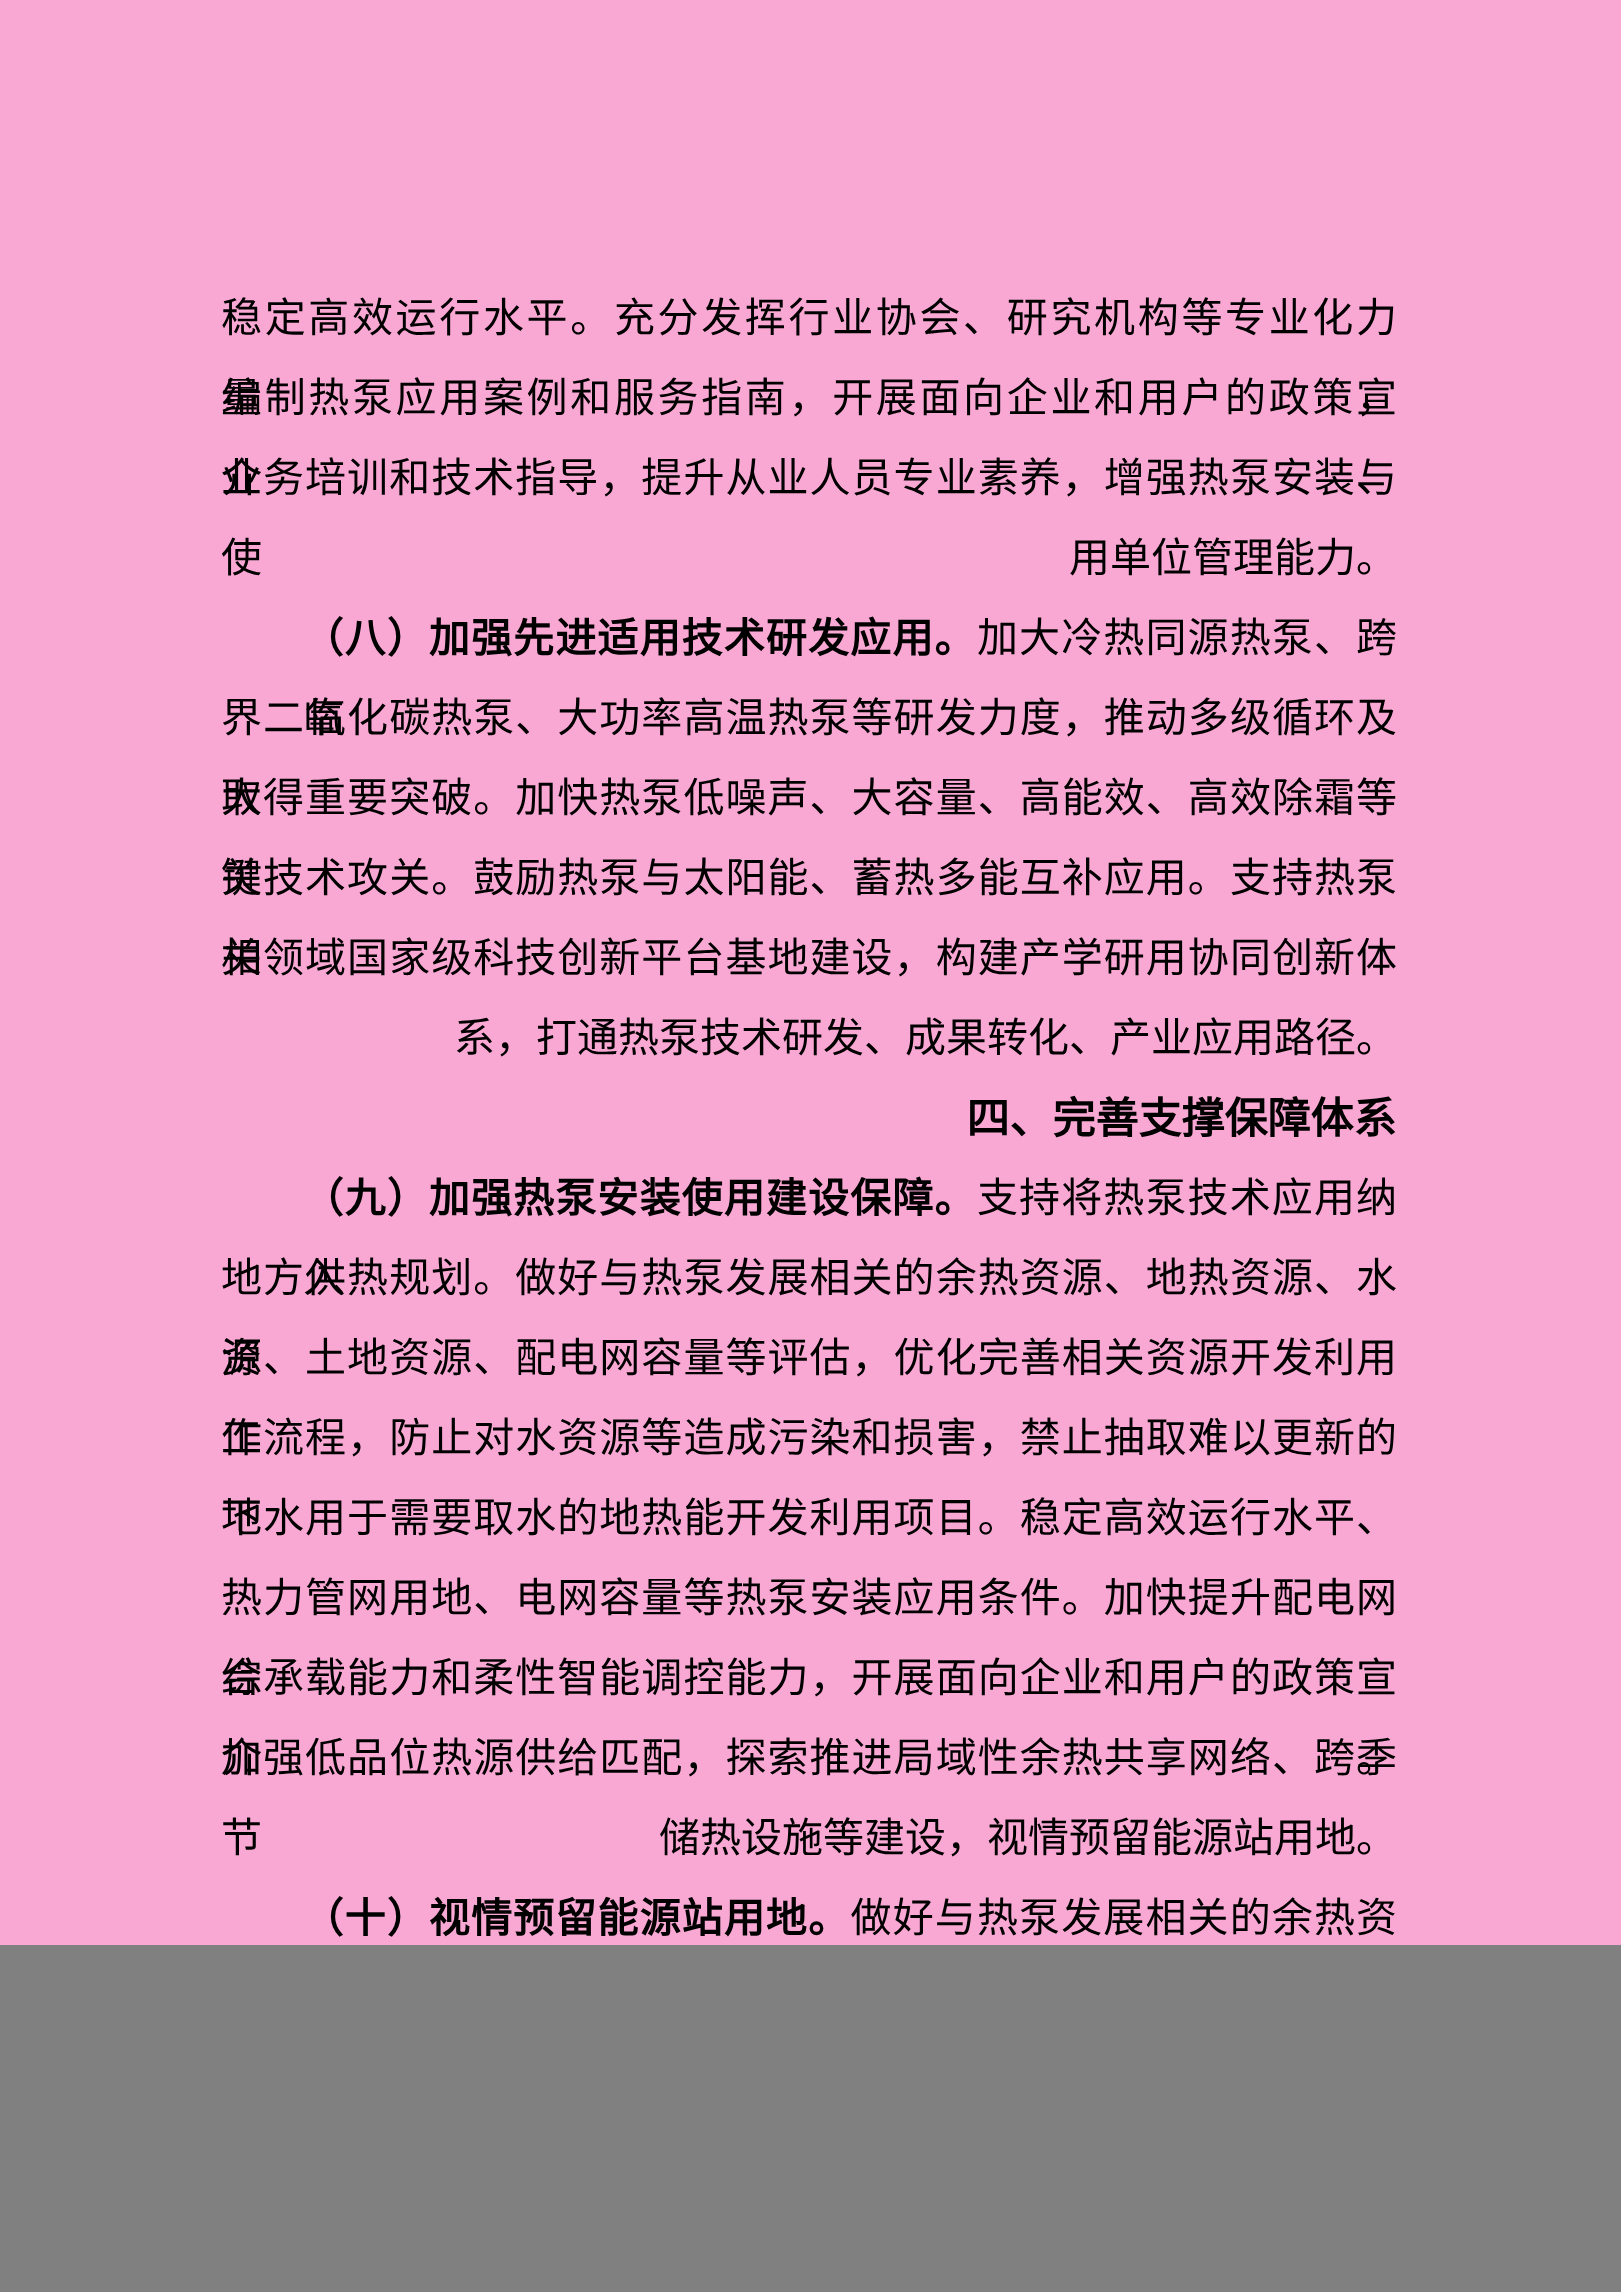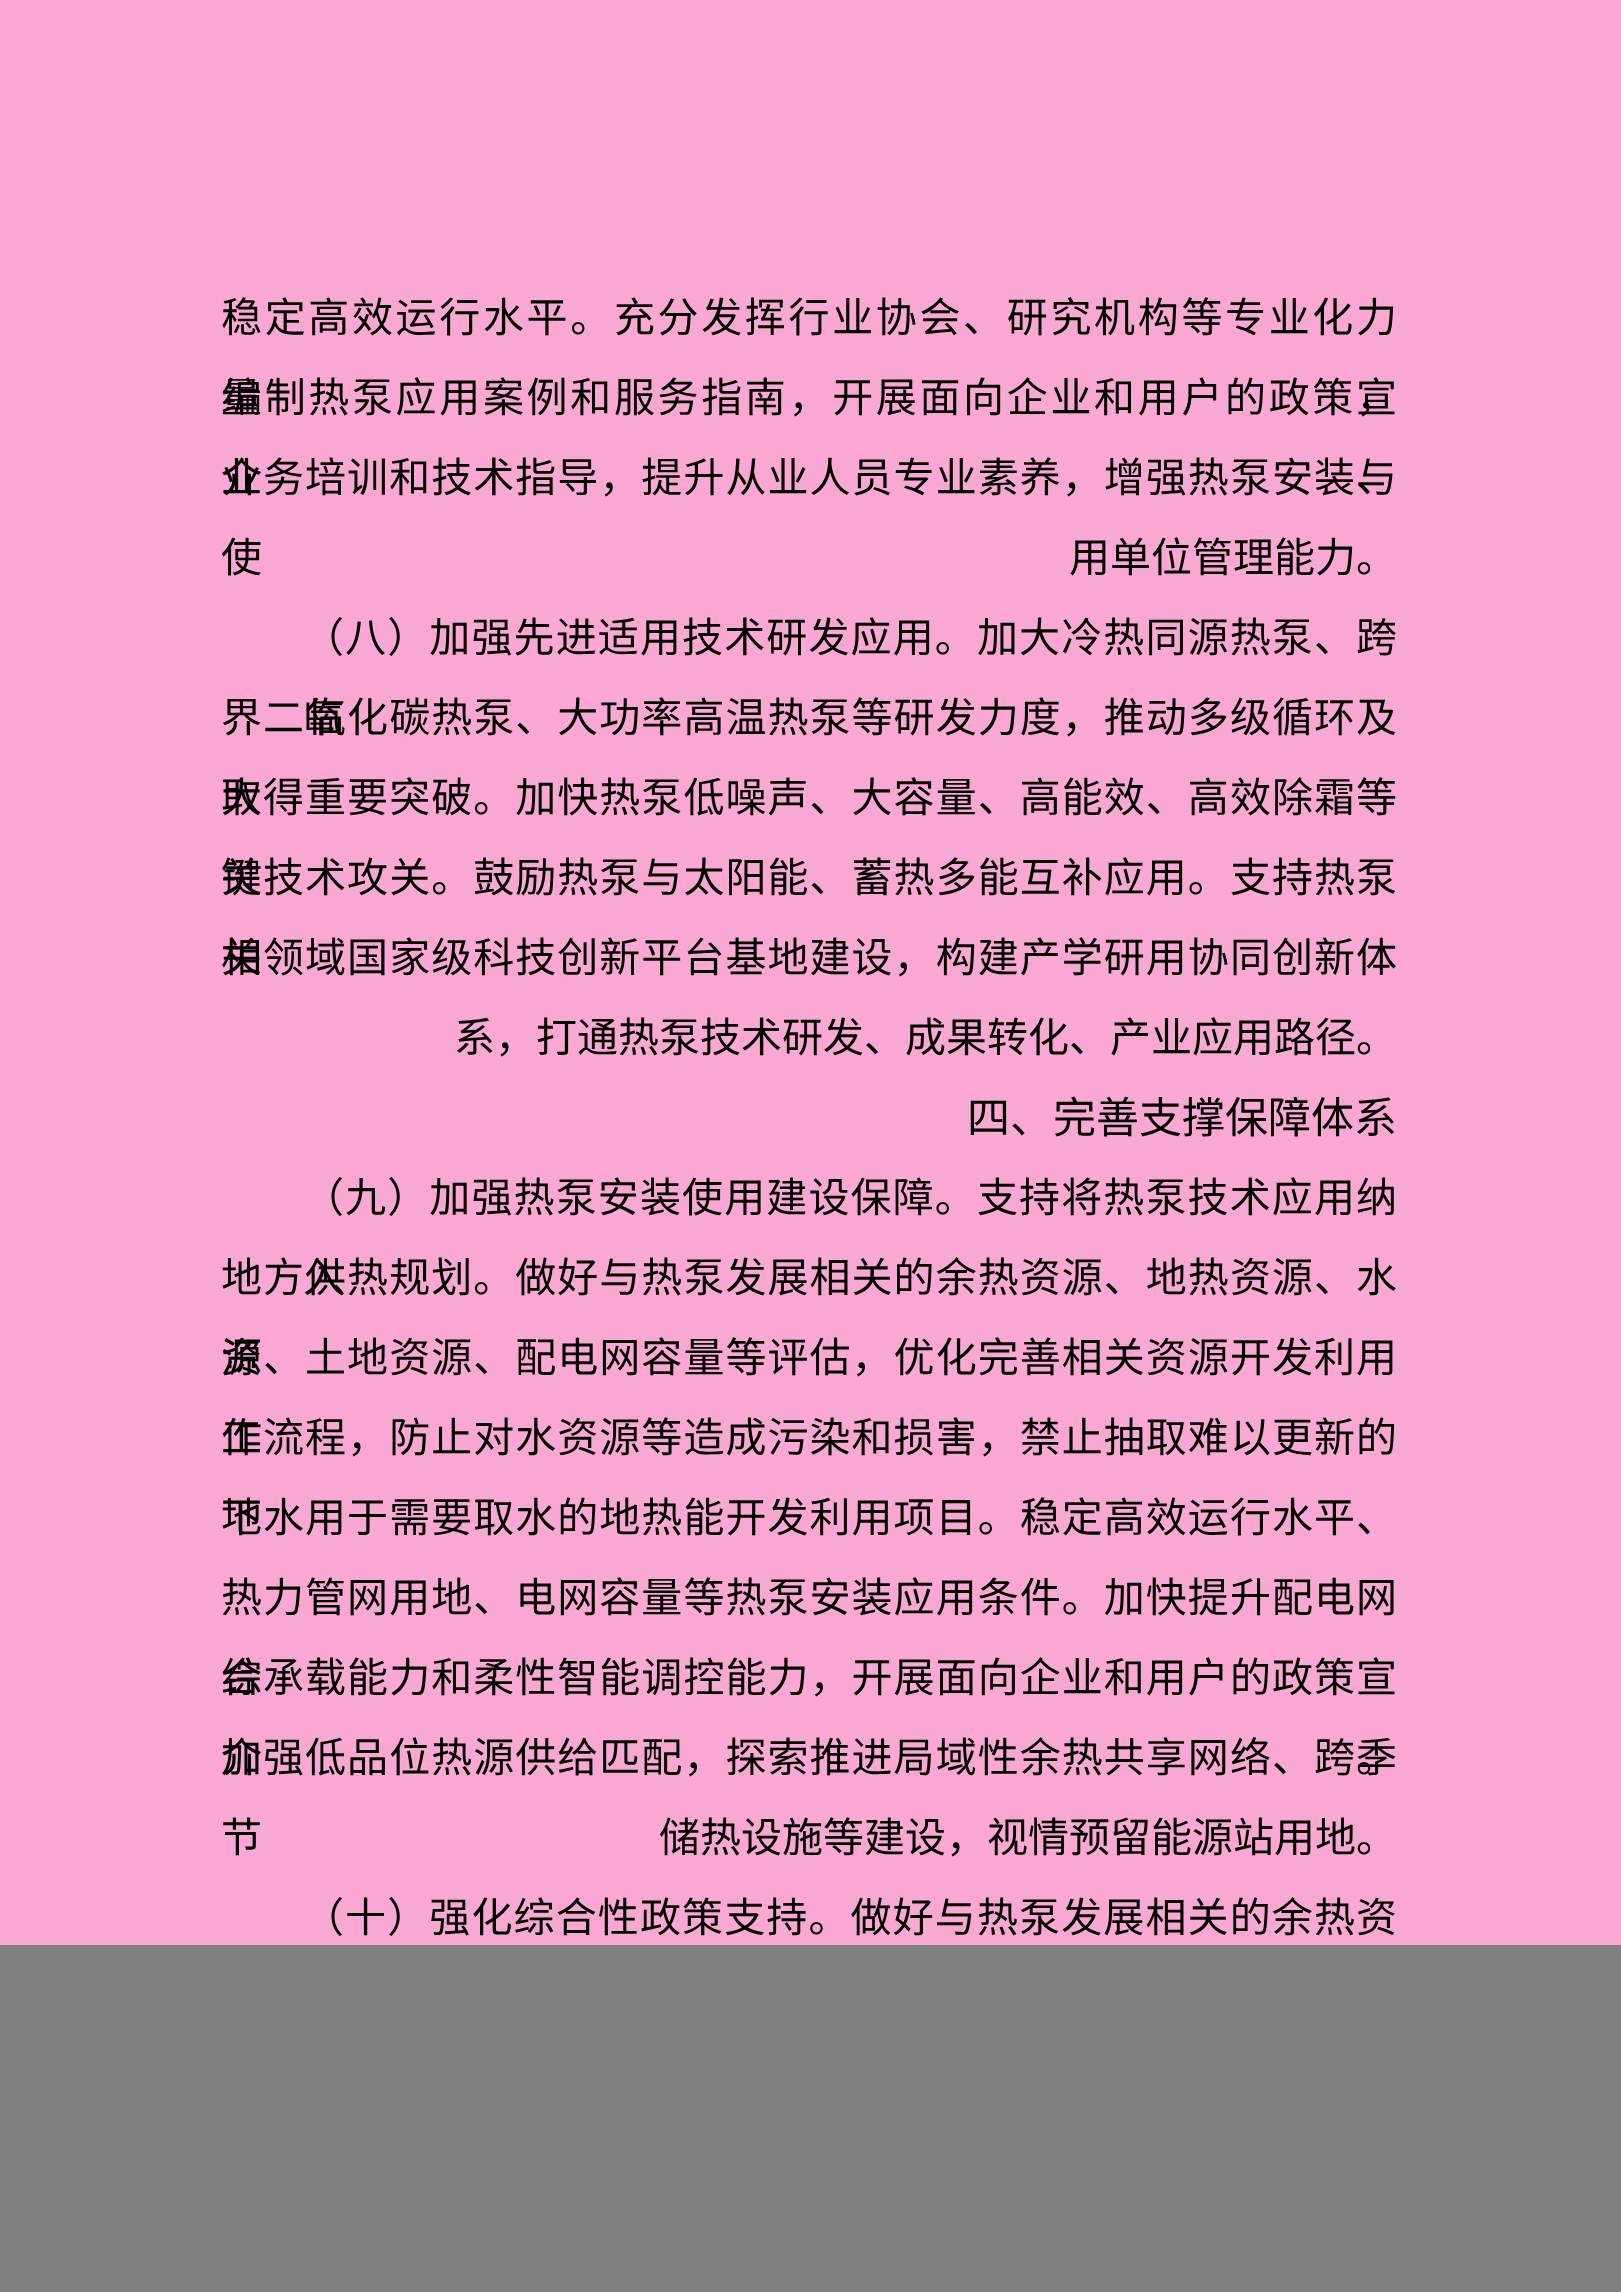--- a/index.html
+++ b/index.html
@@ -37,21 +37,21 @@
   }
   .line.indent {
     padding-left: 82px;
   }
   .line.heading {
     font-family: "Liberation Sans", "DejaVu Sans", sans-serif;
     font-weight: 700;
     font-size: 43px;
   }
   .seg { font-weight: inherit; }
-  .seg.bold { font-weight: 400; }
+  .seg.bold { font-weight: 700; }
   .page-number {
     position: absolute;
     top: 2045px;
     left: 0;
     width: 100%;
     height: 59px;
     line-height: 59px;
     text-align: center;
     font-size: 39px;
     font-family: "Liberation Serif", "DejaVu Serif", serif;
@@ -76,17 +76,17 @@
       <div class="line indent heading"><span class="seg bold">四、完善支撑保障体系</span></div>
       <div class="line justify indent"><span class="seg bold">（九）加强热泵安装使用建设保障。</span><span class="seg">支持将热泵技术应用纳入</span></div>
       <div class="line justify"><span class="seg">地方供热规划。做好与热泵发展相关的余热资源、地热资源、水资</span></div>
       <div class="line justify"><span class="seg">源、土地资源、配电网容量等评估，优化完善相关资源开发利用工</span></div>
       <div class="line justify"><span class="seg">作流程，防止对水资源等造成污染和损害，禁止抽取难以更新的地</span></div>
       <div class="line justify"><span class="seg">下水用于需要取水的地热能开发利用项目。稳定高效运行水平、</span></div>
       <div class="line justify"><span class="seg">热力管网用地、电网容量等热泵安装应用条件。加快提升配电网综</span></div>
       <div class="line justify"><span class="seg">合承载能力和柔性智能调控能力，开展面向企业和用户的政策宣介。</span></div>
       <div class="line justify"><span class="seg">加强低品位热源供给匹配，探索推进局域性余热共享网络、跨季节</span></div>
       <div class="line"><span class="seg">储热设施等建设，视情预留能源站用地。</span></div>
-      <div class="line justify indent"><span class="seg bold">（十）强化综合性政策支持。</span><span class="seg">做好与热泵发展相关的余热资源，</span></div>
+      <div class="line justify indent"><span class="seg bold">（十）视情预留能源站用地。</span><span class="seg">做好与热泵发展相关的余热资源，</span></div>
     </div>
   <div class="page-number">4</div>
 </div>
 
 
 </body></html>

